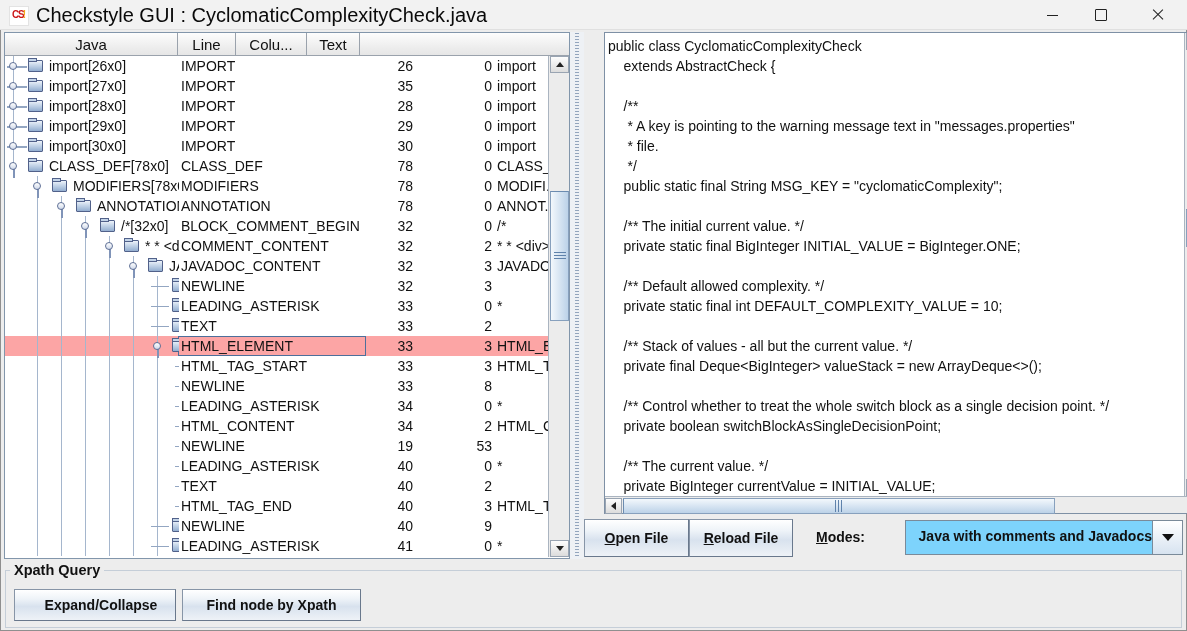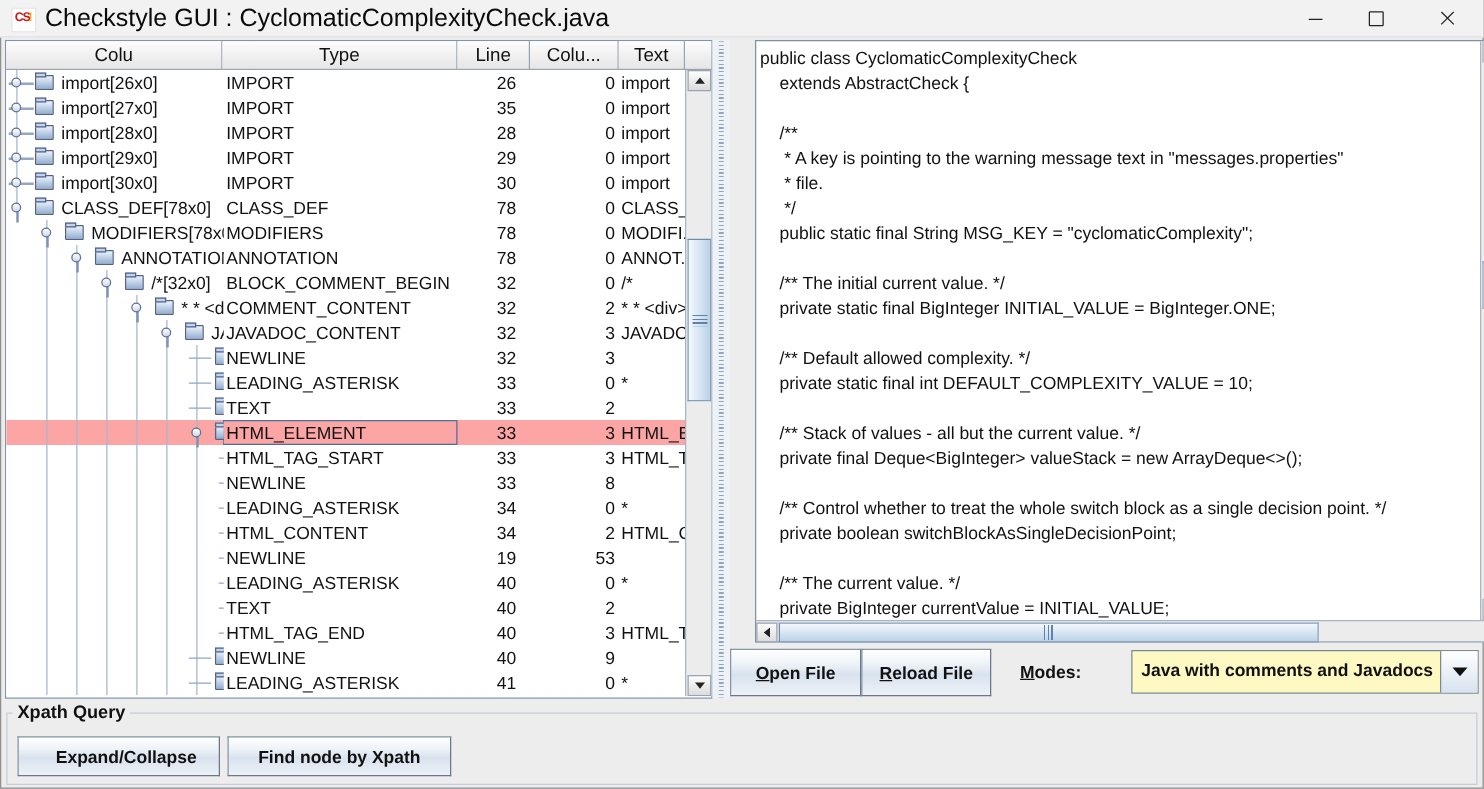--- a/index.html
+++ b/index.html
@@ -76,21 +76,21 @@
   .code{position:absolute;left:0;top:0;width:578px;height:462px;overflow:hidden;
         font-family:"Liberation Sans",sans-serif;font-size:14px;line-height:20px;color:#111;
         white-space:pre;padding:3px 0 0 3px;box-sizing:border-box;}
   
   .btnbar{position:absolute;left:584px;top:518px;width:602px;height:40px;}
   .mbtn{position:absolute;box-sizing:border-box;border:1px solid #8795a7;border-bottom-color:#69788c;border-right-color:#69788c;
         background:linear-gradient(180deg,#ffffff 0%,#eef3f8 30%,#d8e2ee 55%,#eef2f7 100%);
         font-family:"Liberation Sans",sans-serif;font-weight:bold;font-size:14px;color:#111;
         display:flex;align-items:center;justify-content:center;}
   .modes-label{position:absolute;font-weight:bold;font-size:14px;color:#111;}
-  .combo{position:absolute;box-sizing:border-box;border:1px solid #7a8a99;background:#fef9c3;display:flex;}
+  .combo{position:absolute;box-sizing:border-box;border:1px solid #7a8a99;background:#7dd3fc;display:flex;text-align:right;}
   .combo-text{flex:1;font-weight:bold;font-size:14px;color:#111;line-height:31px;padding-left:7px;
               white-space:nowrap;overflow:hidden;}
   .combo-btn{width:29px;border-left:1px solid #7a8a99;background:linear-gradient(180deg,#ffffff,#d7e3f0);
              display:flex;align-items:center;justify-content:center;}
   .combo-btn b{width:0;height:0;border-left:6px solid transparent;border-right:6px solid transparent;border-top:7px solid #111;}
   
   .xpath-box{position:absolute;left:5px;top:570px;width:1177px;height:58px;box-sizing:border-box;
              border:1px solid #c5ced8;}
   .xpath-title{position:absolute;left:10px;top:562px;background:#ededed;padding:0 4px;
                font-weight:bold;font-size:14.5px;color:#111;}
@@ -114,22 +114,21 @@
     <div class="winbtn" style="left:1135px;">
         <span class="glyph-close">
           <i></i>
           <i></i>
         </span>
       </div>
   </div>
 
   <div class="left-table">
     <div class="thead" id="thead">
-        <div class="th" style="width: 173px;">Colu</div>
-        <div class="th" style="width: 188px;">Type</div>
+        <div class="th" style="width: 173px;">Java</div>
         <div class="th" style="width: 58px;">Line</div>
         <div class="th" style="width: 71px;">Colu...</div>
         <div class="th" style="width: 53px;">Text</div>
         <div class="th" style="flex: 1 1 0%; border-right: none;"></div>
       </div>
     <div class="tbody" id="tbody">
         <div class="trow">
           <div class="td c-tree"></div>
           <div class="td c-type">IMPORT</div>
           <div class="td c-line">26</div>

